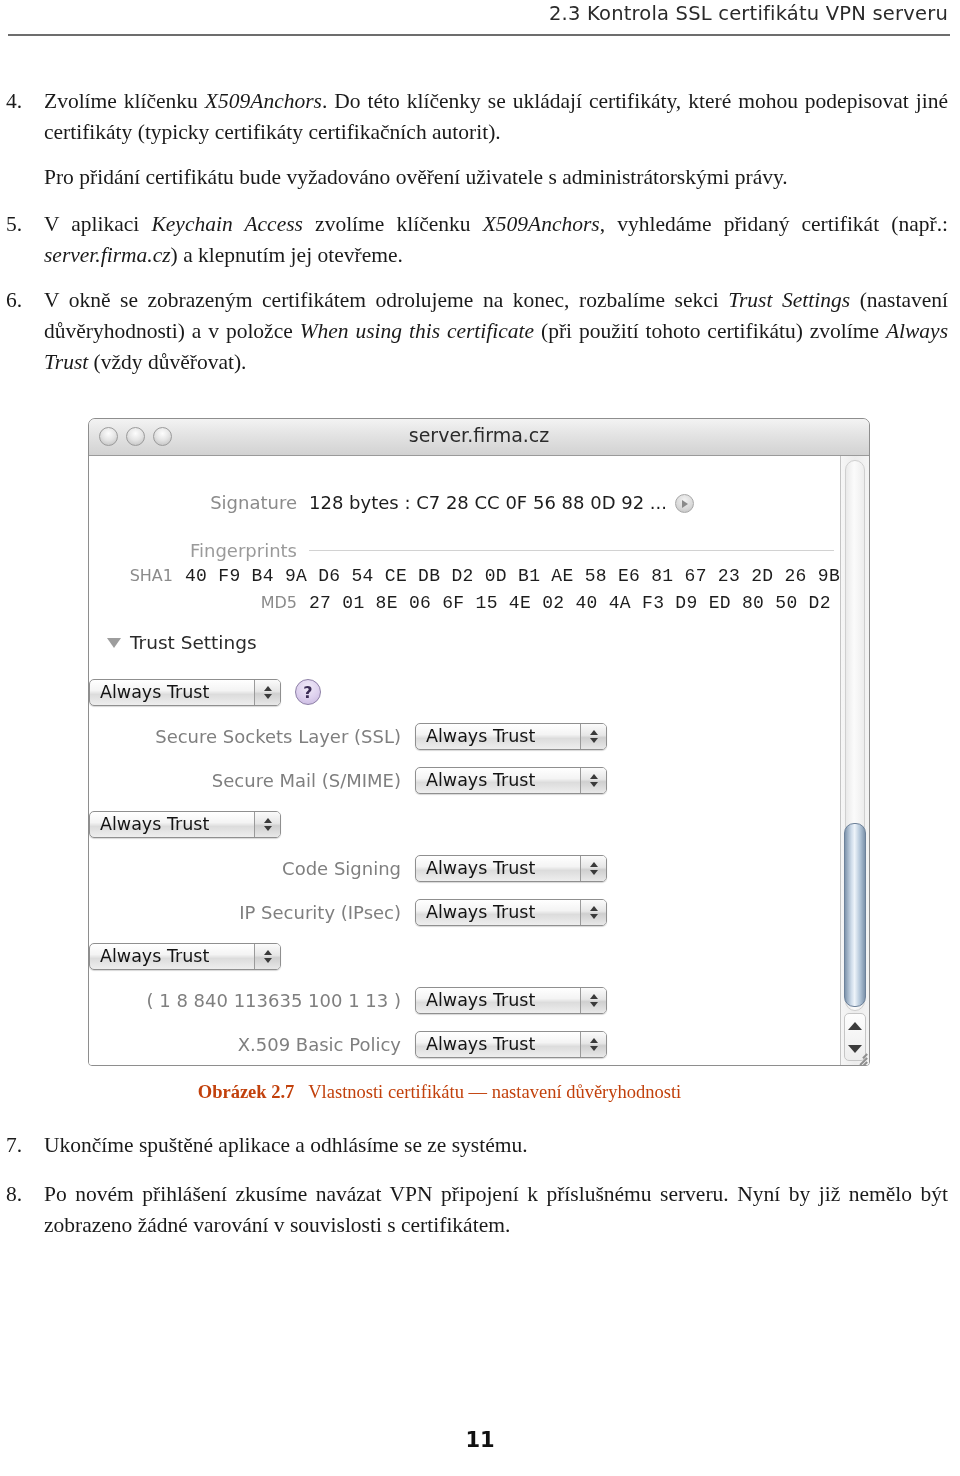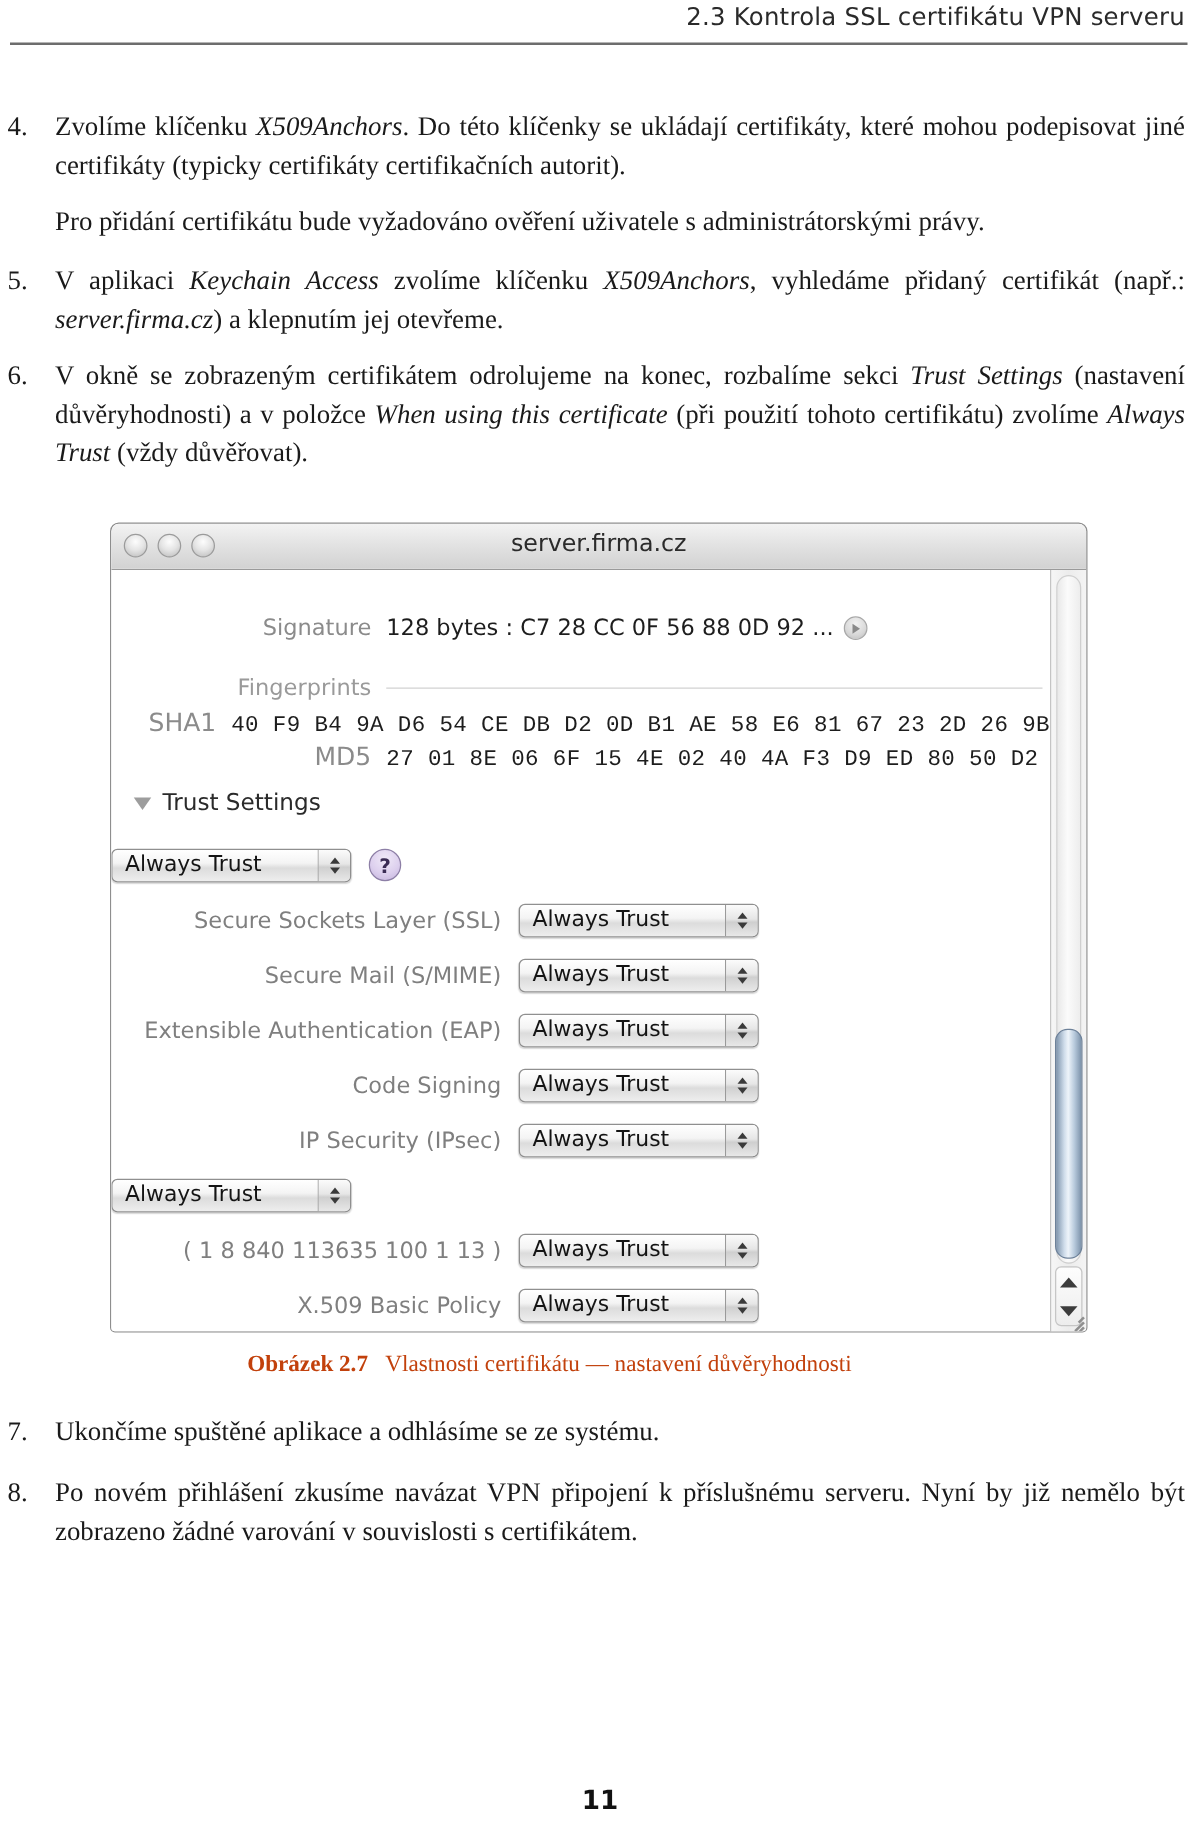--- a/index.html
+++ b/index.html
@@ -216,21 +216,21 @@
     display: flex;
     align-items: baseline;
   }
   .fp-row.sha { top: 110px; }
   .fp-row.md5 { top: 137px; }
   .fp-label {
     width: 220px;
     text-align: right;
     padding-right: 12px;
     font-family: "DejaVu Sans", sans-serif;
-    font-size: 20px;
+    font-size: 16px;
     color: #8b8b8b;
     box-sizing: border-box;
   }
   .fp-val {
     font-family: Liberation Mono, monospace;
     font-size: 18px;
     color: #1d1d1d;
     white-space: nowrap;
     letter-spacing: 0.3px;
   }
@@ -543,21 +543,20 @@
             <div class="popup">
               <span class="popup-text">Always Trust</span>
               <span class="popup-arrows">
                   <span class="up"></span>
                   <span class="dn"></span>
                 </span>
             </div>
           </div>
 
           <div class="trow">
-            <div class="trow-label">Extensible Authentication (EAP)</div>
             <div class="popup">
               <span class="popup-text">Always Trust</span>
               <span class="popup-arrows">
                   <span class="up"></span>
                   <span class="dn"></span>
                 </span>
             </div>
           </div>
 
           <div class="trow">

